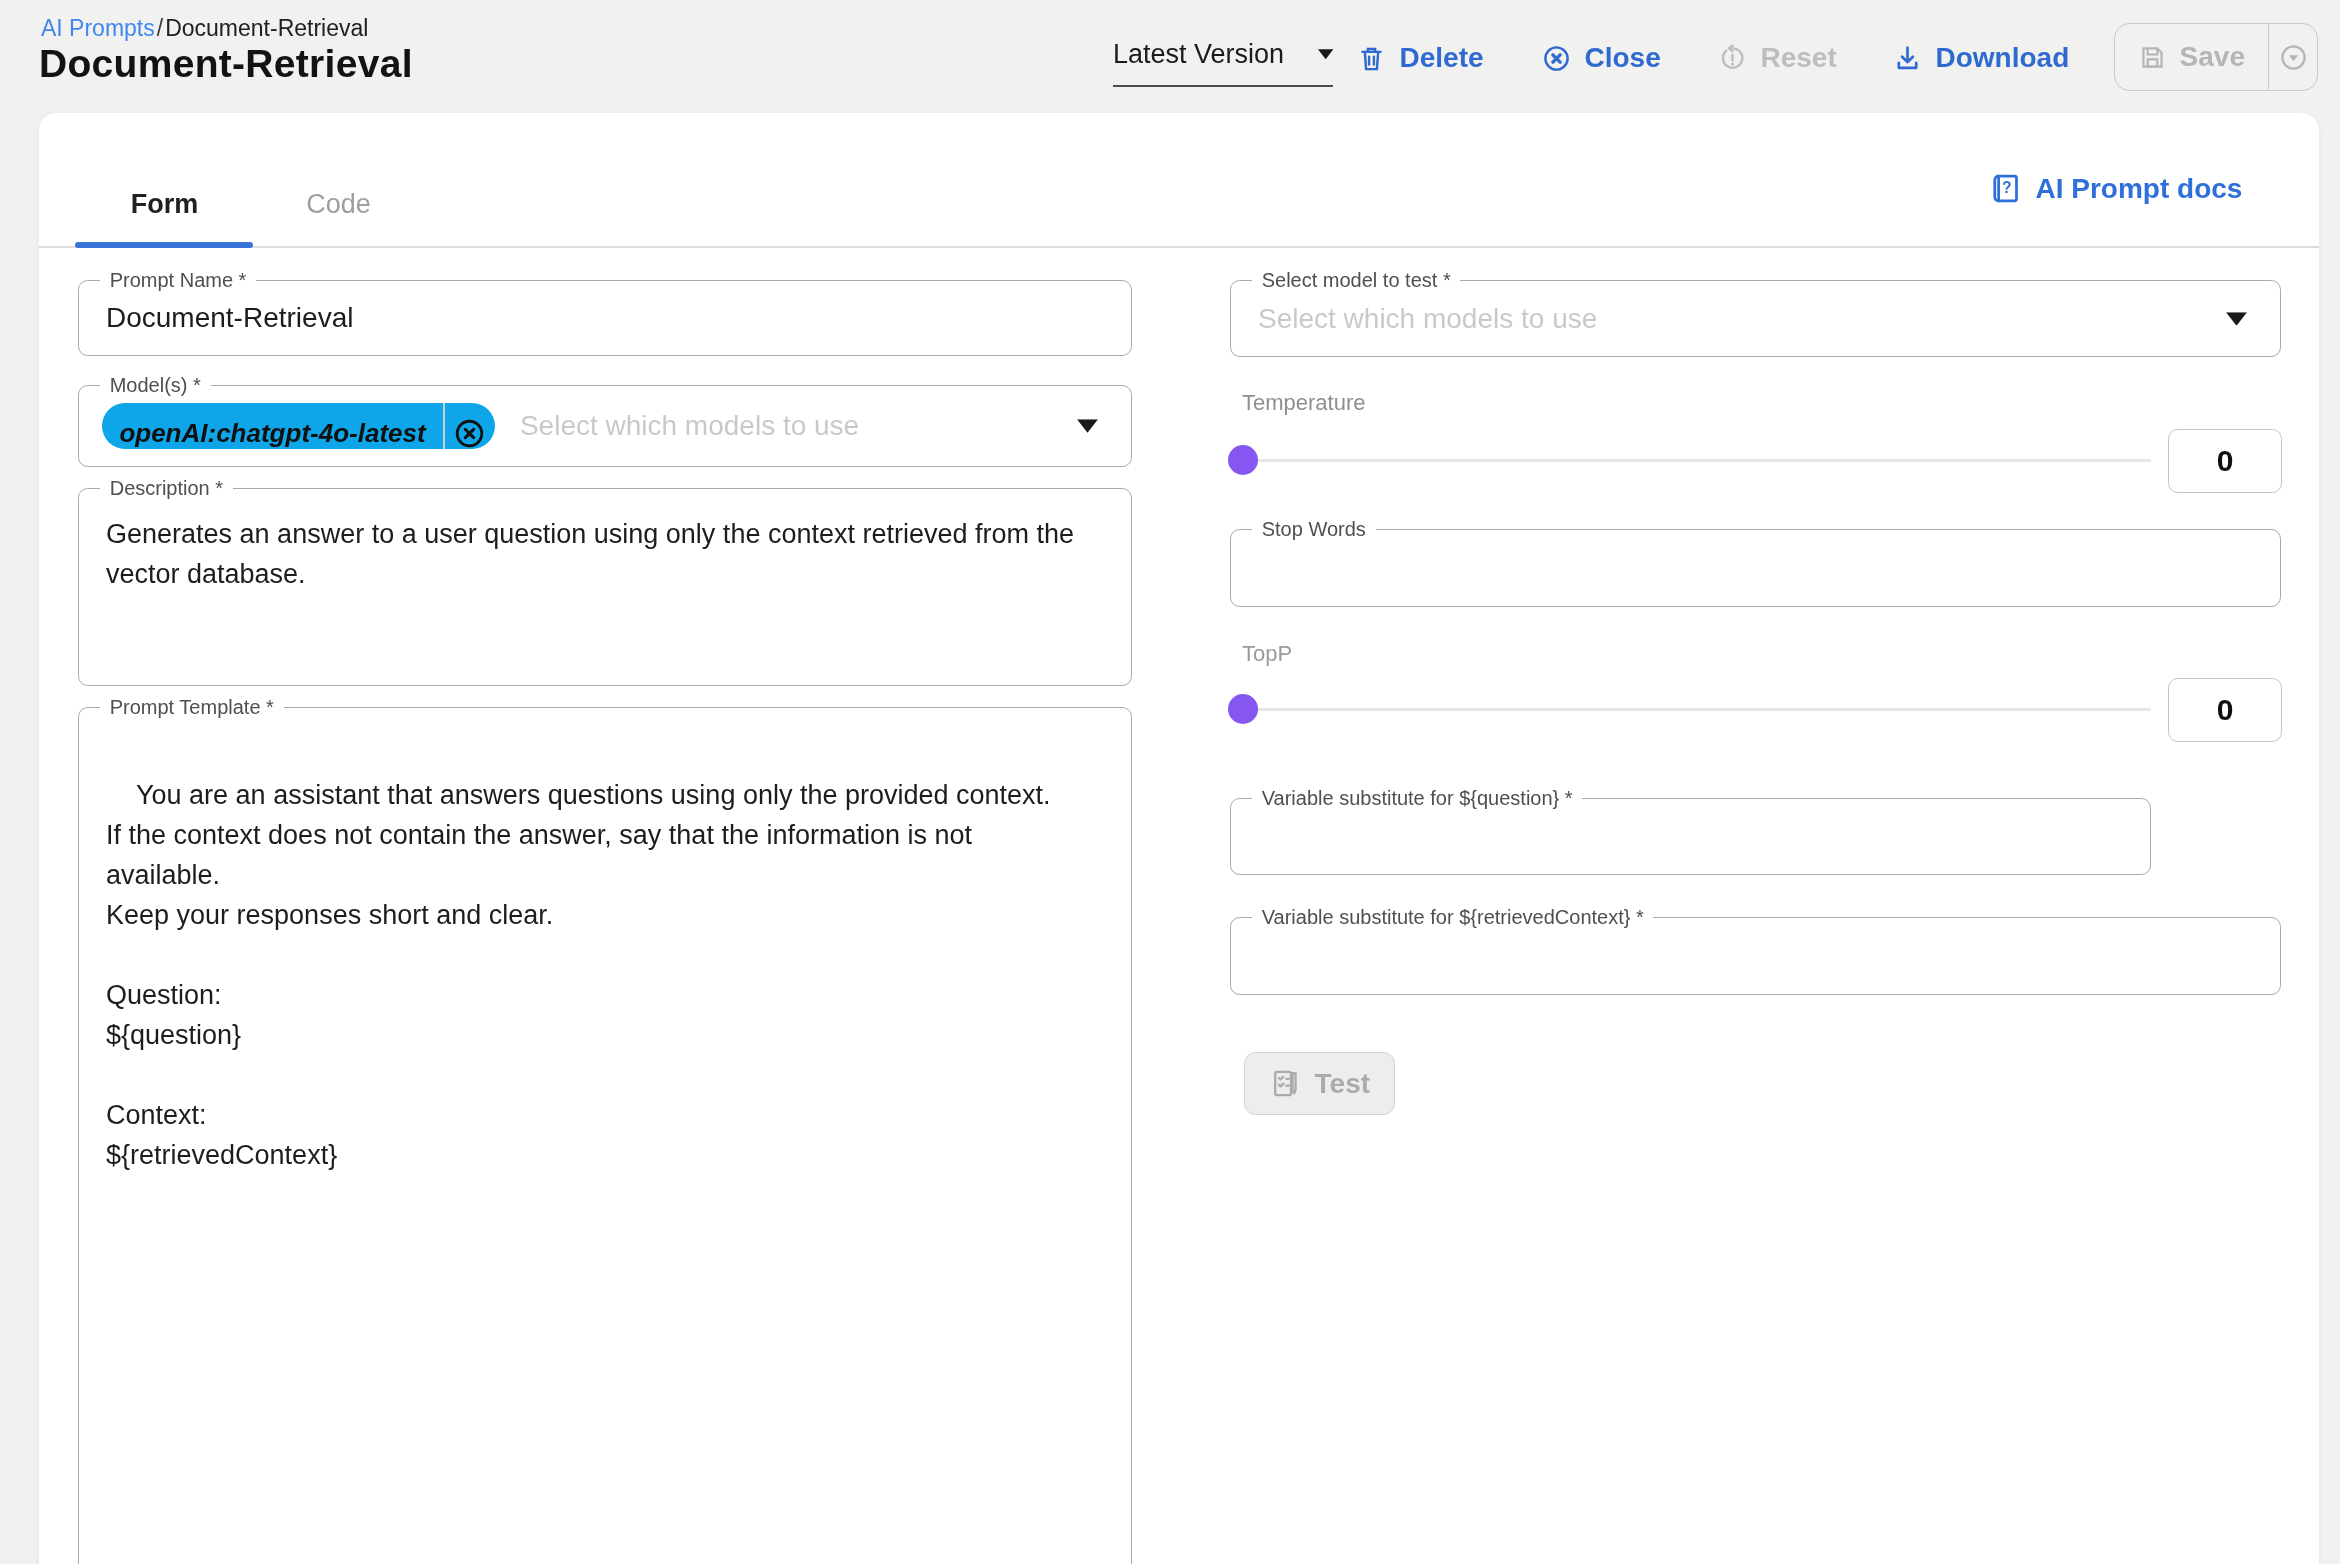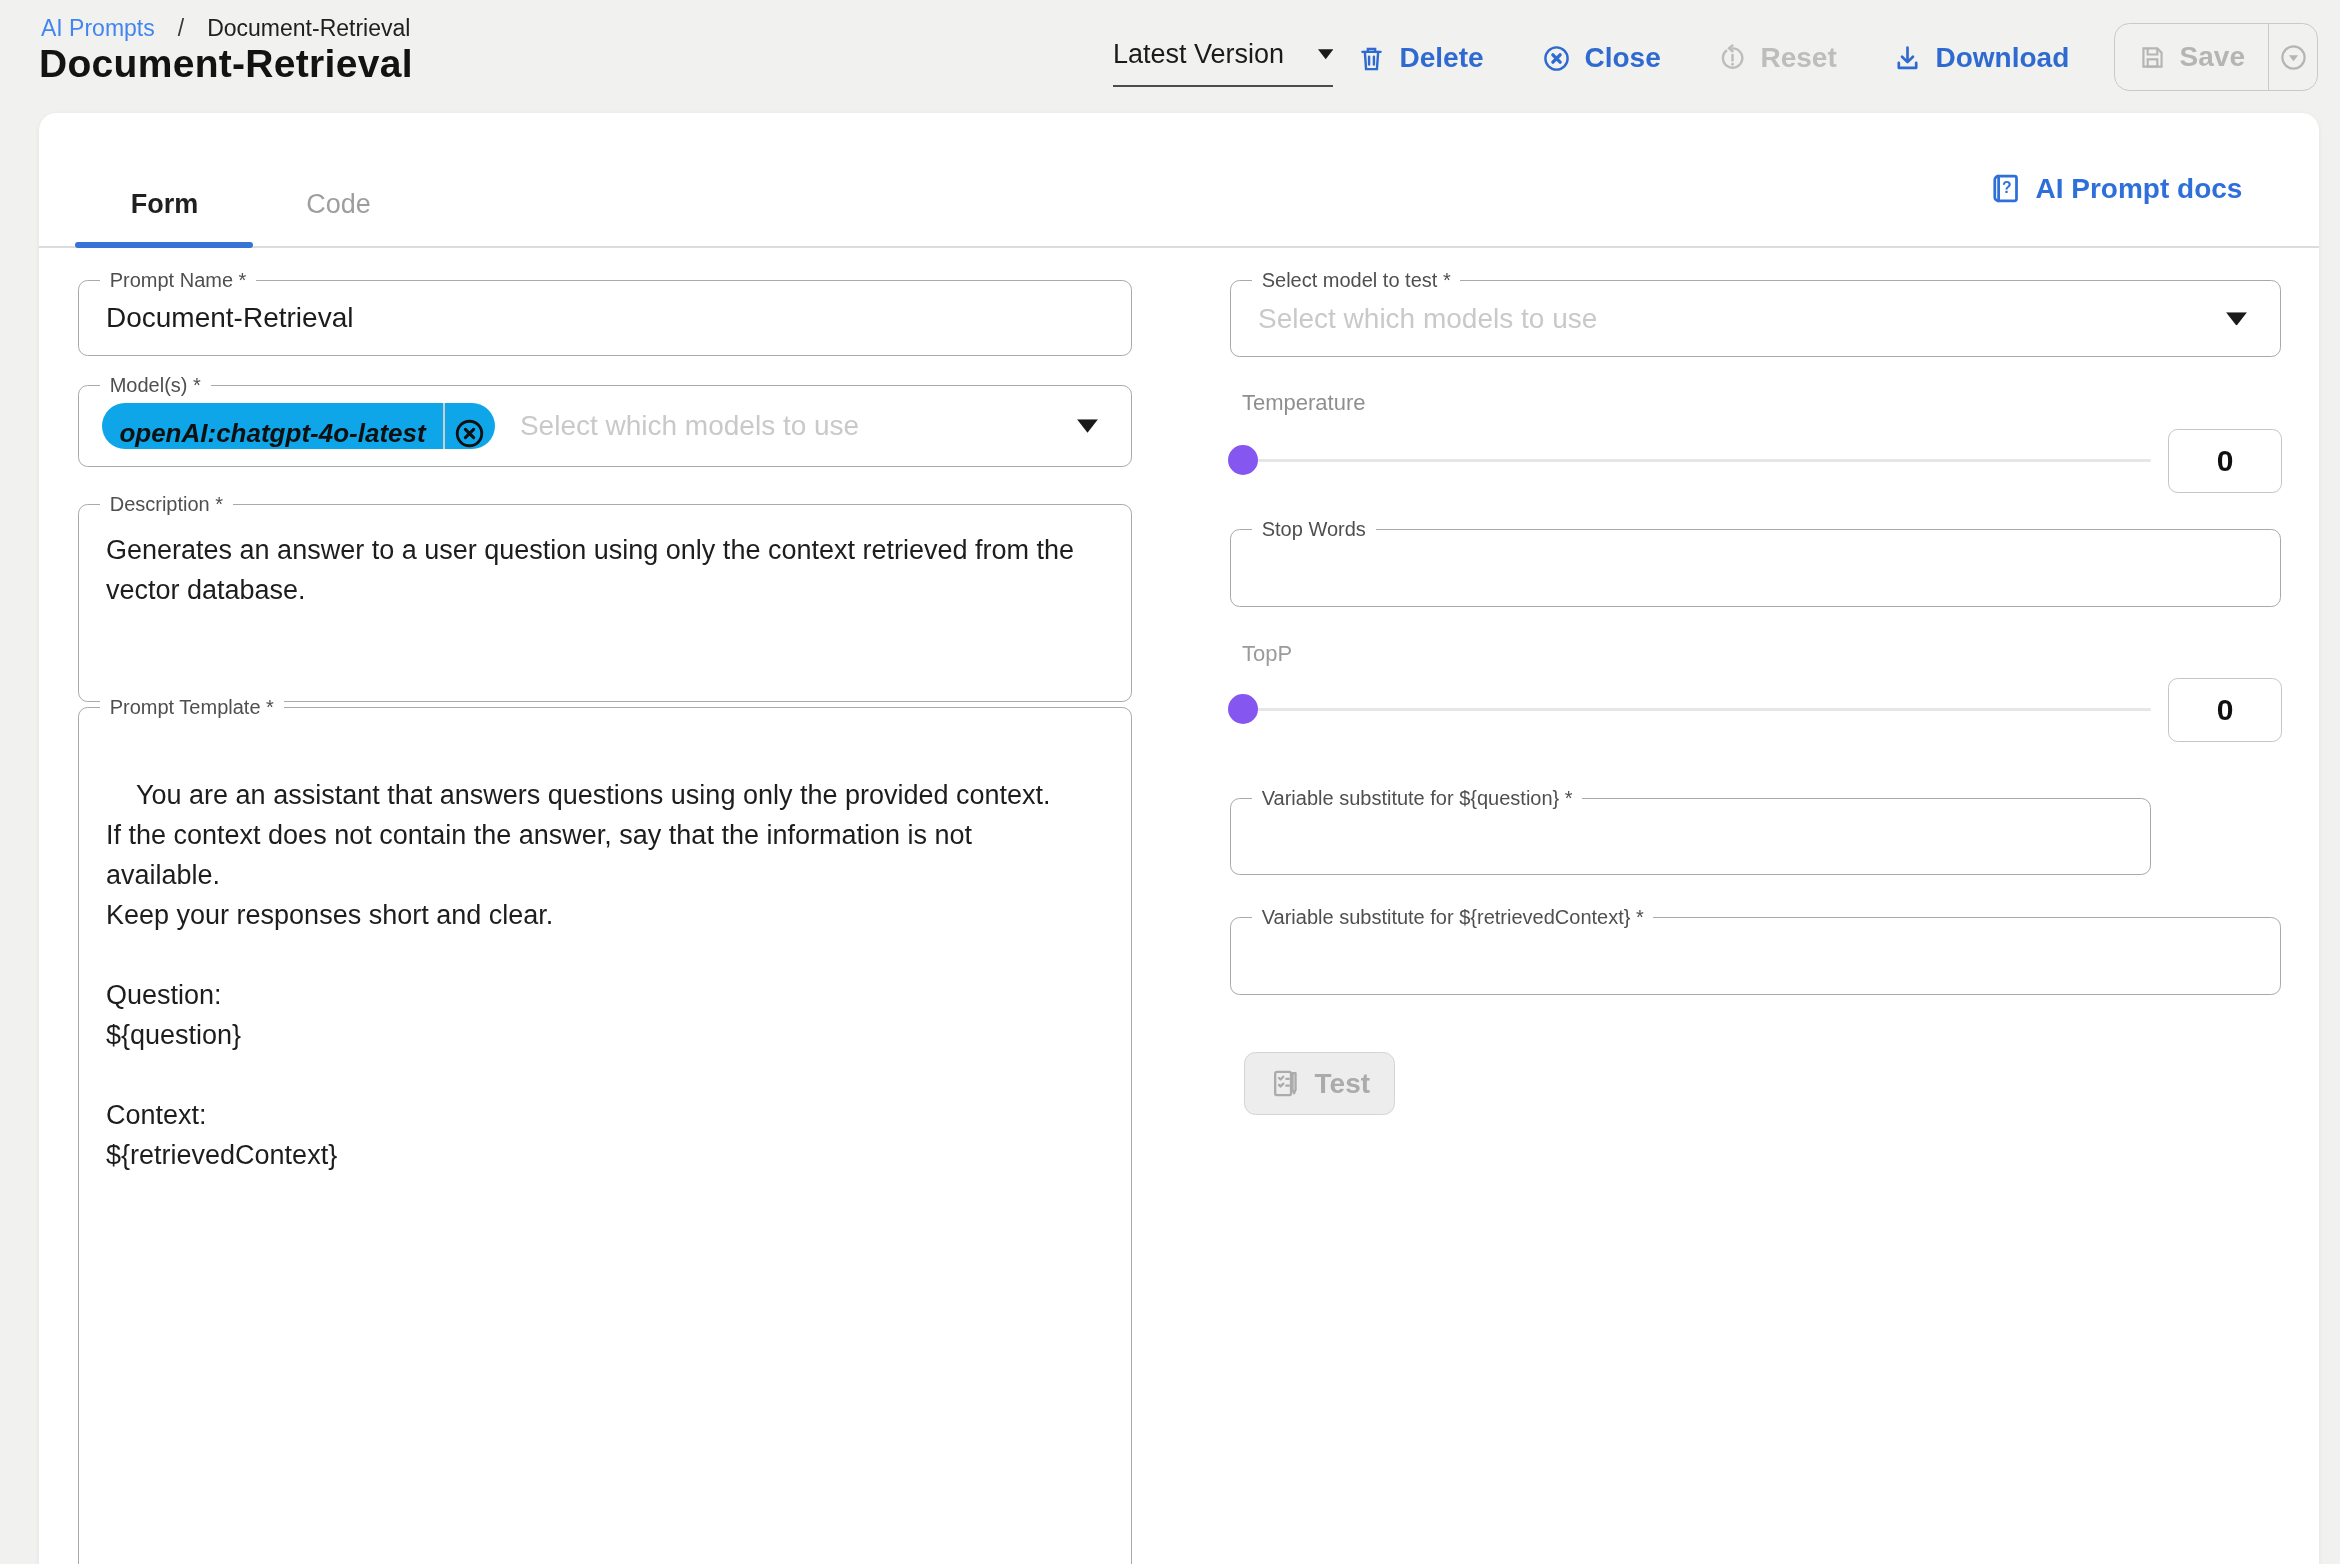--- a/index.html
+++ b/index.html
@@ -1,21 +1,21 @@
 <!DOCTYPE html>
 <html><head>
 <meta charset="utf-8">
 <style>
   html,body{margin:0;padding:0;}
   .page{position:relative;width:2340px;height:1564px;background:#f1f1ef;overflow:hidden;
         font-family:"Liberation Sans",sans-serif;color:#1d1d1d;}
   .abs{position:absolute;}
 
   
-  #breadcrumb{left:41px;top:15.4px;display:flex;align-items:center;gap:23px;font-size:23px;}
+  #breadcrumb{left:41px;top:15.4px;display:flex;align-items:center;gap:2px;font-size:23px;}
   #breadcrumb .link{color:#4186f0;cursor:pointer;}
   #breadcrumb .sep{color:#3a3a3a;}
   #breadcrumb .cur{color:#202020;}
   #page-title{left:39px;top:42px;font-size:39px;font-weight:700;color:#131313;letter-spacing:0.3px;}
 
   
   .tbtn{display:flex;align-items:center;gap:13.5px;font-weight:700;font-size:28px;color:#2f6ad1;cursor:pointer;white-space:nowrap;}
   .tbtn svg{width:29px;height:29px;flex:0 0 auto;}
   .tbtn.disabled{color:#bdbdbd;cursor:default;}
   #version{left:1113px;top:39px;width:220px;display:flex;align-items:center;justify-content:space-between;
@@ -50,21 +50,21 @@
   .select-caret{position:absolute;right:33px;top:50%;transform:translateY(-50%);width:21px;height:13.5px;}
 
   #f-prompt-name{left:78px;top:280px;width:1054px;height:76px;display:flex;align-items:center;padding-left:27px;}
   #f-models{left:78px;top:385px;width:1054px;height:82px;display:flex;align-items:center;padding:0 68px 0 23px;}
   .chip{display:flex;align-items:flex-end;height:46px;background:#0ea5e9;border-radius:23px;overflow:hidden;flex:0 0 auto;font-style:italic;}
   .chip-label{padding:0 17.4px;font-weight:700;font-size:26px;color:#101010;white-space:nowrap;}
   .chip-div{width:1.9px;height:46px;background:#cdcdcd;}
   .chip-x{width:50px;display:flex;align-items:center;justify-content:center;color:#101010;cursor:pointer;}
   .chip-x svg{width:31px;height:31px;}
   #f-models .placeholder{margin-left:25px;overflow:hidden;text-overflow:ellipsis;}
-  #f-description{left:78px;top:488px;width:1054px;height:198px;padding:25px 39px 12px 27px;font-size:27px;line-height:40px;color:#1d1d1d;margin-top:16px;}
+  #f-description{left:78px;top:488px;width:1054px;height:198px;padding:25px 39px 12px 27px;font-size:27px;line-height:40px;color:#1d1d1d;}
   #f-template{left:78px;top:707px;width:1054px;height:915px;padding:27px 39px 0 27px;font-size:27px;line-height:40px;
               white-space:pre-wrap;color:#1d1d1d;}
 
   
   #f-select-model{left:1230px;top:280px;width:1051px;height:77px;display:flex;align-items:center;padding:0 68px 0 27px;}
   .slider-label{font-size:22px;color:#8f8f8f;}
   #lbl-temp{left:1242px;top:390px;}
   #lbl-topp{left:1242px;top:641px;color:#9b9b9b;}
   .slider-track{height:2.9px;background:#e6e6e6;border-radius:1.9px;cursor:pointer;}
   .slider-thumb{width:30px;height:30px;border-radius:50%;background:#8657f0;cursor:pointer;}

